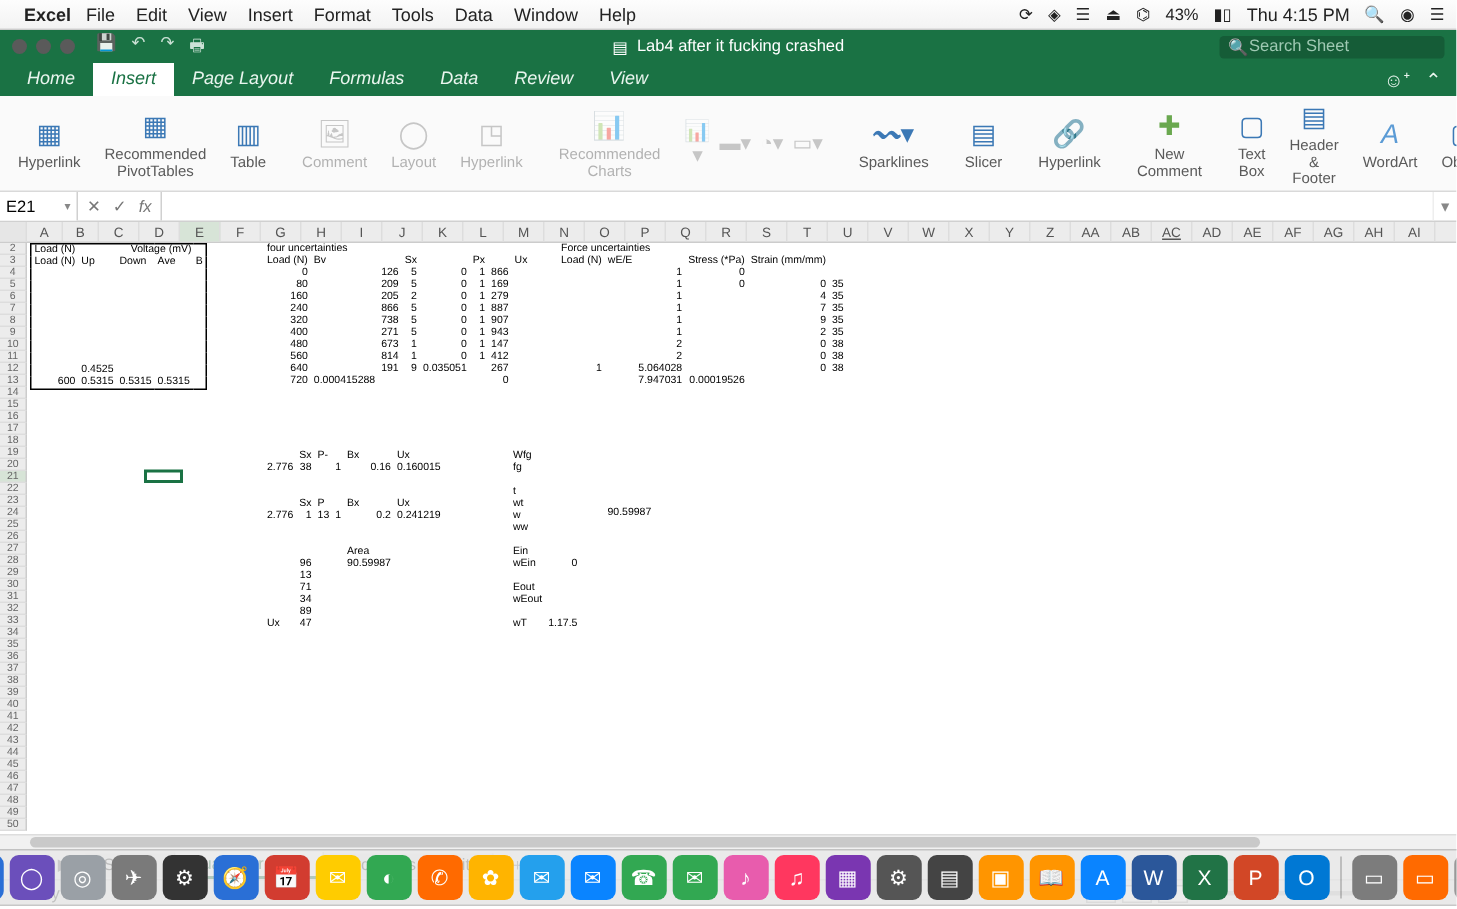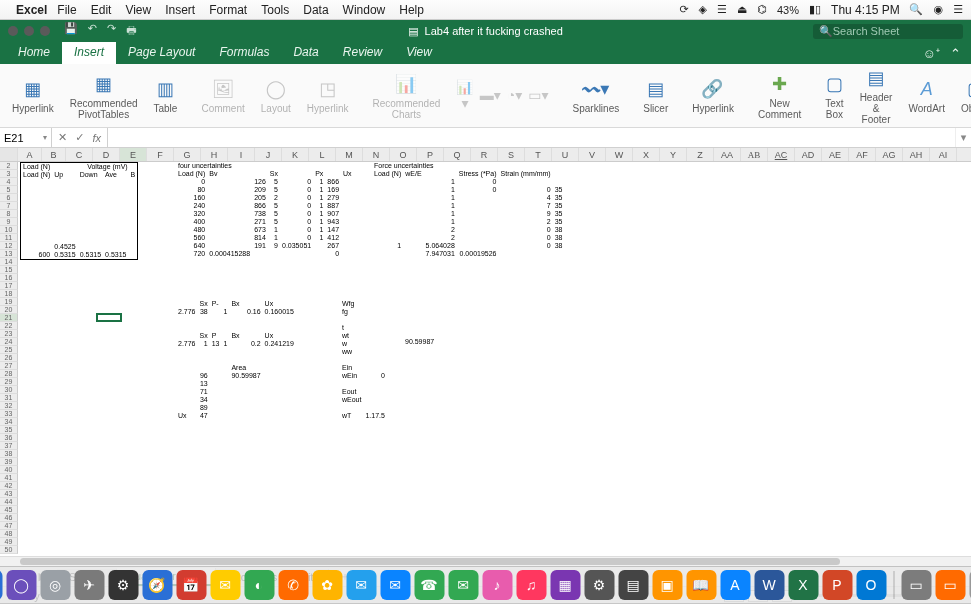--- a/index.html
+++ b/index.html
@@ -278,21 +278,21 @@
         <div class="ch" style="width: 27px;">R</div>
         <div class="ch" style="width: 27px;">S</div>
         <div class="ch" style="width: 27px;">T</div>
         <div class="ch" style="width: 27px;">U</div>
         <div class="ch" style="width: 27px;">V</div>
         <div class="ch" style="width: 27px;">W</div>
         <div class="ch" style="width: 27px;">X</div>
         <div class="ch" style="width: 27px;">Y</div>
         <div class="ch" style="width: 27px;">Z</div>
         <div class="ch" style="width: 27px;">AA</div>
-        <div class="ch" style="width: 27px; font-family: Liberation Serif, serif;">AB</div>
+        <div class="ch" style="width: 27px;">AB</div>
         <div class="ch" style="width: 27px; text-decoration: underline;">AC</div>
         <div class="ch" style="width: 27px;">AD</div>
         <div class="ch" style="width: 27px;">AE</div>
         <div class="ch" style="width: 27px;">AF</div>
         <div class="ch" style="width: 27px; text-align: center;">AG</div>
         <div class="ch" style="width: 27px;">AH</div>
         <div class="ch" style="width: 27px;">AI</div>
       </div>
   </div>
   <div class="rows" id="rows">

